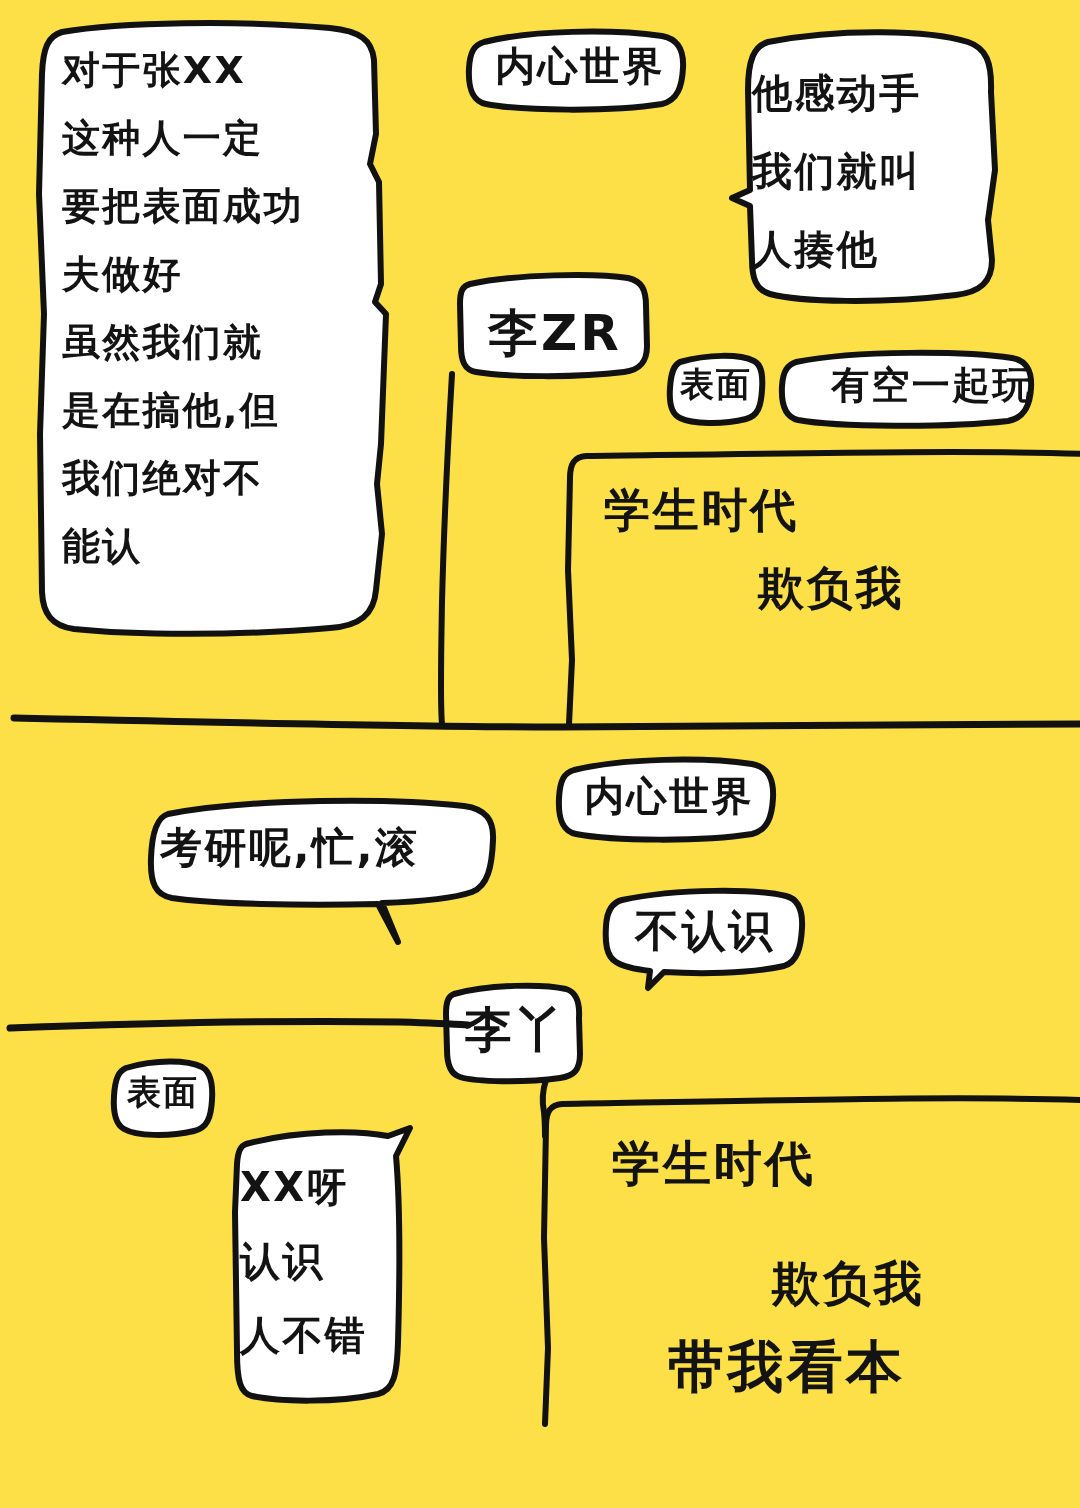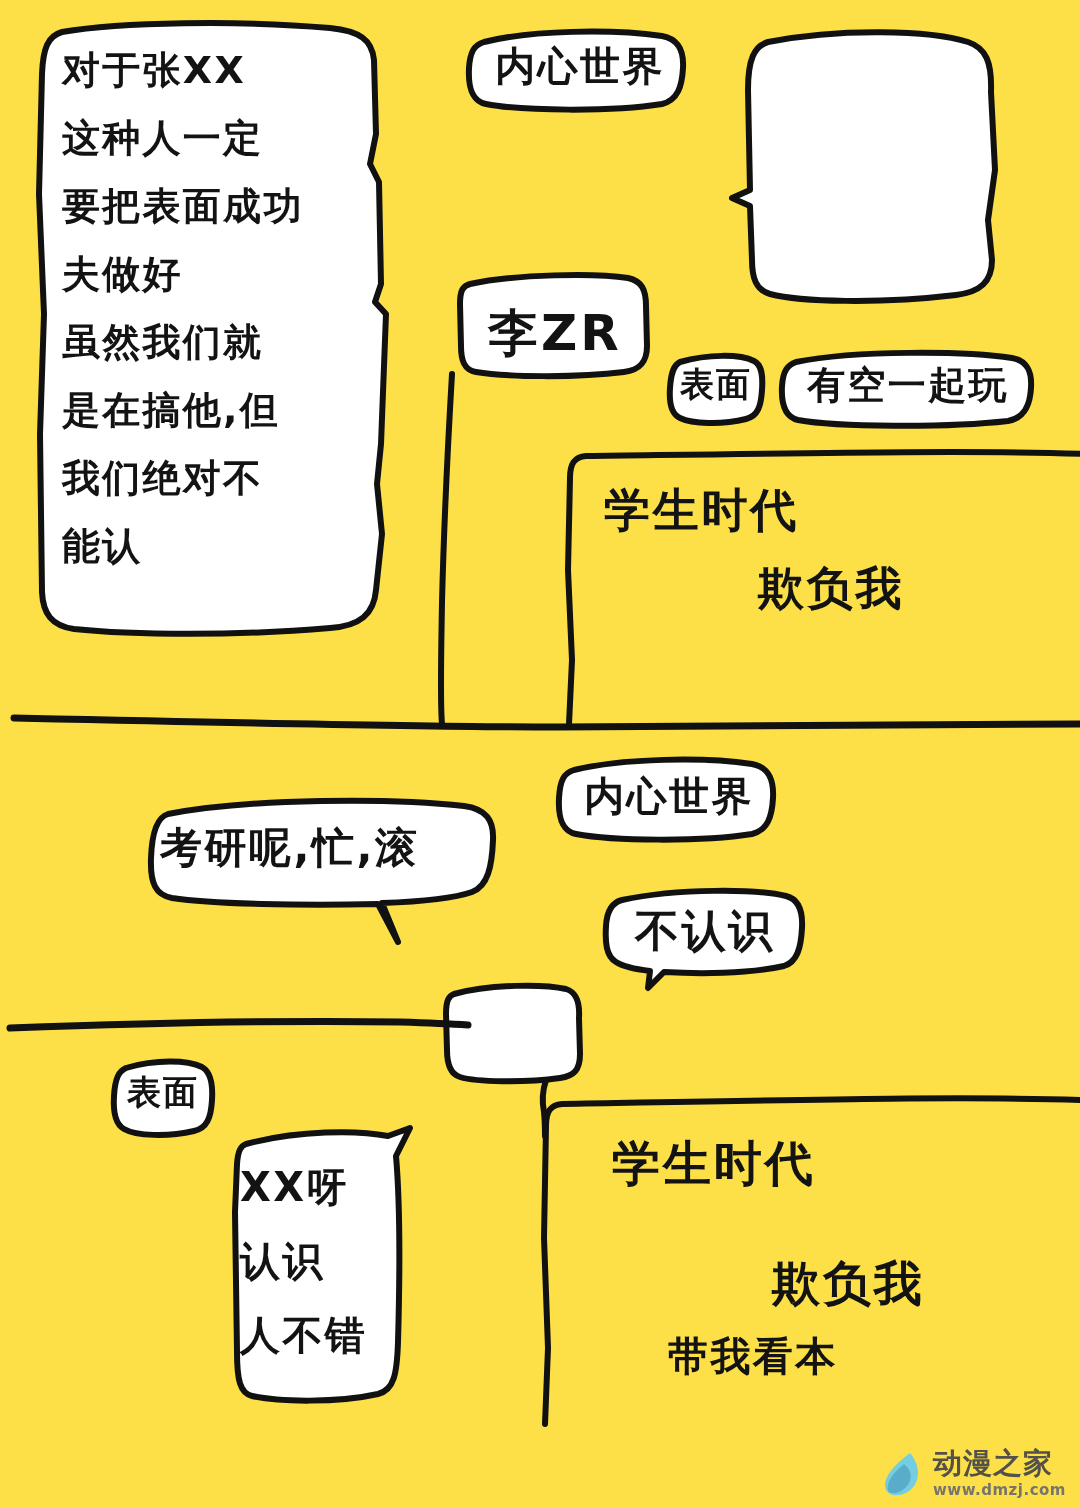--- a/index.html
+++ b/index.html
@@ -130,20 +130,23 @@
       M 38 22 C 110 8, 200 10, 238 22
       C 256 28, 262 42, 261 72
       L 265 150 L 258 200 L 262 240
       C 262 262, 250 272, 226 275
       C 150 284, 70 282, 40 274
       C 26 270, 22 258, 22 240
       L 20 186
       L 2 178 L 20 170
       L 18 70 C 18 40, 24 26, 38 22 Z"></path>
   </svg>
+  <div class="txt hand" style="left:752px; top:54px; width:240px; font-size:40px; line-height:78px;">他感动手
+我们就叫
+人揍他</div>
 
   <svg class="shell" style="left:456px; top:264px; width:196px; height:116px;" viewBox="0 0 196 116">
     <path class="fillwhite" stroke-width="6" d="
       M 14 20 C 60 10, 140 9, 172 14
       C 186 17, 190 26, 190 42
       L 191 82 C 191 98, 184 106, 168 108
       C 120 114, 50 113, 20 108
       C 8 106, 5 96, 5 82
       L 4 40 C 4 26, 7 22, 14 20 Z"></path>
   </svg>
@@ -166,21 +169,21 @@
 
   <svg class="shell" style="left:776px; top:346px; width:262px; height:84px;" viewBox="0 0 262 84">
     <path class="fillwhite" stroke-width="6" d="
       M 20 16 C 80 4, 190 5, 236 12
       C 252 15, 256 26, 255 42
       C 254 60, 248 72, 232 75
       C 170 82, 60 81, 22 74
       C 9 71, 5 58, 6 40
       C 7 24, 12 19, 20 16 Z"></path>
   </svg>
-  <div class="txt hand" style="left:786px; top:360px; width:244px; font-size:38px; text-align:center;">有空一起玩</div>
+  <div class="txt hand" style="left:786px; top:360px; width:244px; font-size:38px; text-align:center;padding-left:24px;">有空一起玩</div>
 
   <svg class="shell" style="left:560px; top:440px; width:524px; height:290px;" viewBox="0 0 524 290">
     <path stroke-width="6" d="M 524 14 C 420 10, 250 13, 26 16 C 14 17, 10 24, 10 38
       L 8 130 L 12 220 L 9 284"></path>
   </svg>
   <div class="txt hand" style="left:604px; top:480px; font-size:46px;">学生时代</div>
   <div class="txt hand" style="left:758px; top:558px; font-size:46px;">欺负我</div>
 
   <svg class="shell divider" style="left:0px; top:700px; width:1080px; height:40px;" viewBox="0 0 1080 40">
     <path stroke-width="7" d="M 14 18 C 200 22, 430 27, 560 27 C 760 27, 940 25, 1080 24"></path>
@@ -229,20 +232,21 @@
 
   <svg class="shell" style="left:440px; top:976px; width:146px; height:108px;" viewBox="0 0 146 108">
     <path class="fillwhite" stroke-width="6" d="
       M 14 18 C 50 8, 104 8, 126 13
       C 136 16, 140 26, 139 42
       L 140 78 C 140 94, 134 100, 120 102
       C 84 107, 36 106, 20 101
       C 10 98, 7 88, 7 74
       L 6 38 C 6 24, 9 20, 14 18 Z"></path>
   </svg>
+  <div class="txt hand" style="left:452px; top:998px; width:126px; font-size:48px; text-align:center;">李丫</div>
 
   <svg class="shell divider" style="left:520px; top:1078px; width:60px; height:60px;" viewBox="0 0 60 60">
     <path stroke-width="6" d="M 26 2 C 22 14, 22 24, 24 34 C 25 44, 25 52, 25 58"></path>
   </svg>
 
   <svg class="shell" style="left:108px; top:1054px; width:110px; height:86px;" viewBox="0 0 110 86">
     <path class="fillwhite" stroke-width="6" d="
       M 18 14 C 48 5, 80 6, 94 13
       C 103 18, 105 30, 104 46
       C 103 64, 99 74, 86 77
@@ -265,26 +269,16 @@
   <div class="txt hand" style="left:240px; top:1150px; width:168px; font-size:40px; line-height:74px; text-align:left; ">XX呀
 认识
 人不错</div>
 
   <svg class="shell" style="left:536px; top:1088px; width:548px; height:340px;" viewBox="0 0 548 340">
     <path stroke-width="6" d="M 548 12 C 420 8, 250 12, 26 16 C 14 17, 10 24, 10 38
       L 8 150 L 12 260 L 9 336"></path>
   </svg>
   <div class="txt hand" style="left:612px; top:1132px; font-size:48px;">学生时代</div>
   <div class="txt hand" style="left:772px; top:1252px; font-size:48px;">欺负我</div>
-  <div class="txt hand" style="left:668px; top:1330px; font-size:40px;">带我看本</div>
-
-  <div id="watermark">
-    <svg width="44" height="48" viewBox="0 0 44 48">
-      <path d="M30 3 C 10 18, 2 30, 6 40 C 10 48, 26 47, 34 36 C 41 26, 38 12, 30 3 Z" fill="#6ecdea"></path>
-      <path d="M24 14 C 12 24, 6 33, 8 41 C 13 46, 24 42, 29 33 C 33 26, 30 19, 24 14 Z" fill="#4a9fc9" opacity=".75"></path>
-    </svg>
-    <div class="wm-text">
-      <span class="wm-cn">动漫之家</span>
-      <span class="wm-url">www.dmzj.com</span>
-    </div>
-  </div>
+  <div class="txt hand" style="left:668px; top:1330px; font-size:56px;">带我看本</div>
+
 
 </div>
 
 </body></html>

